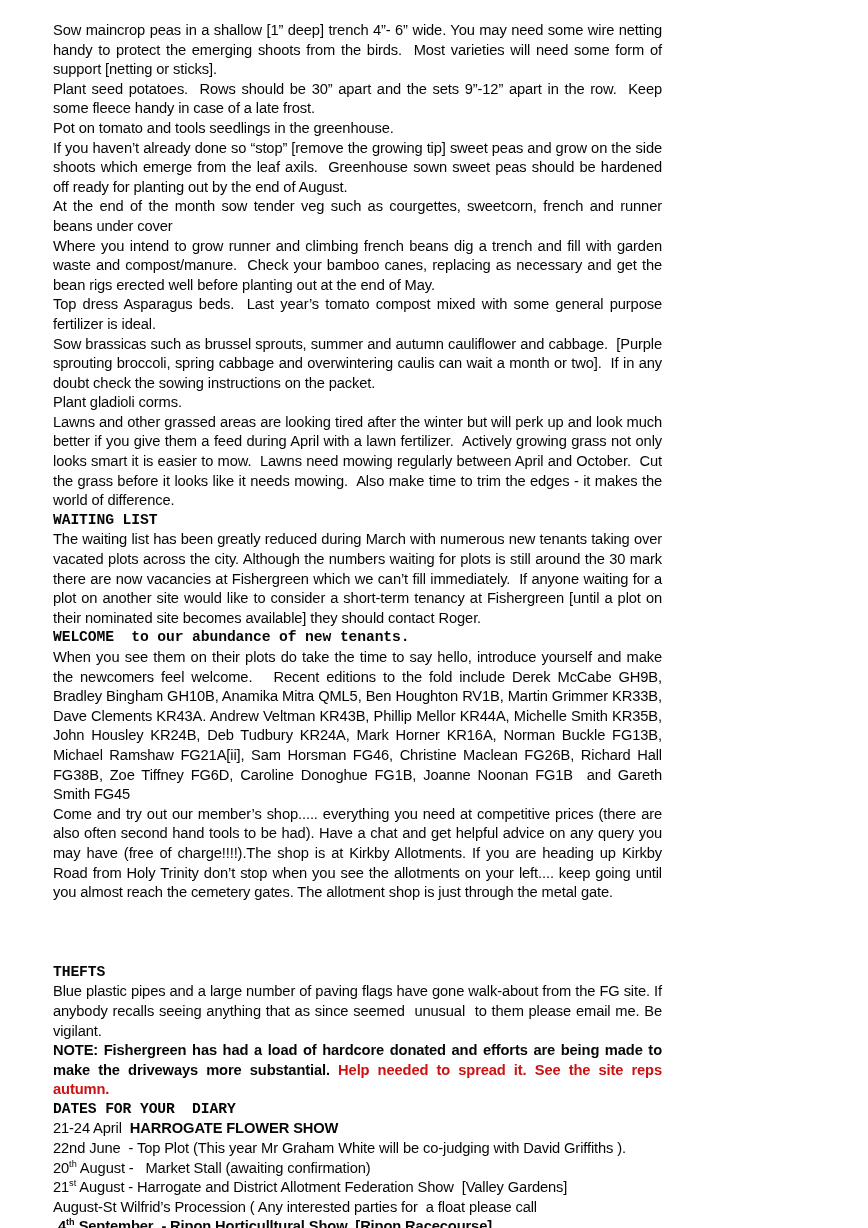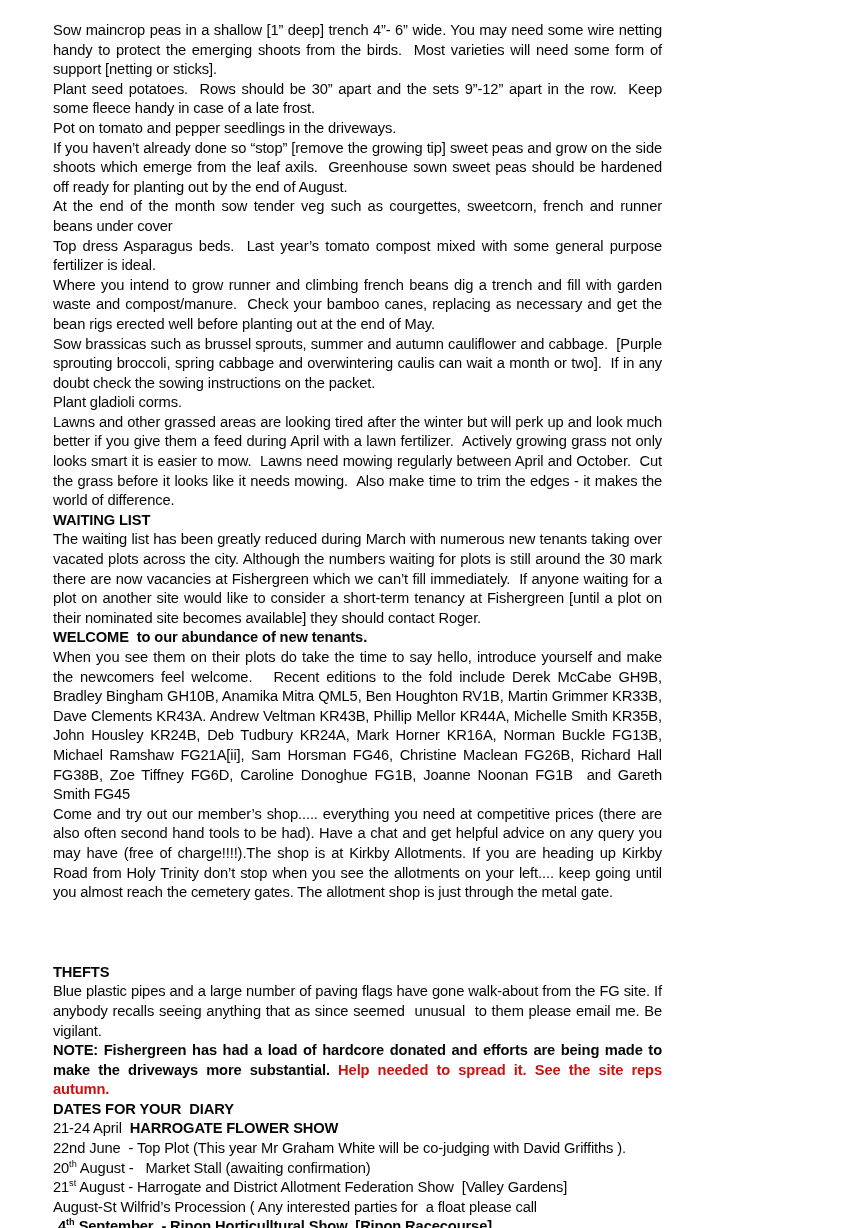--- a/index.html
+++ b/index.html
@@ -21,21 +21,21 @@
   .para {
     margin: 0;
     text-align: justify;
     white-space: pre-wrap;
   }
   .line {
     margin: 0;
     text-align: left;
     white-space: pre-wrap;
   }
-  .heading { font-weight: bold; }
+  .heading { font-weight: bold; font-family: Liberation Mono, monospace; }
   .b { font-weight: bold; }
   .i { }
   .red { color: #cc1111; }
   .indent { padding-left: 5px; font-weight: bold; }
   sup {
     font-size: 0.62em;
     vertical-align: super;
     line-height: 0;
     letter-spacing: 0;
   }
@@ -69,25 +69,25 @@
     color: #0a0a0a;
   }
 </style>
 </head>
 <body>
 
 <div class="doc">
 
   <p class="para">Sow maincrop peas in a shallow [1” deep] trench 4”- 6” wide. You may need some wire netting handy to protect the emerging shoots from the birds.  Most varieties will need some form of support [netting or sticks].</p>
   <p class="para">Plant seed potatoes.  Rows should be 30” apart and the sets 9”-12” apart in the row.  Keep some fleece handy in case of a late frost.</p>
-  <p class="para">Pot on tomato and pepper seedlings in the driveways.</p>
+  <p class="para">Pot on tomato and tools seedlings in the greenhouse.</p>
   <p class="para">If you haven’t already done so “stop” [remove the growing tip] sweet peas and grow on the side shoots which emerge from the leaf axils.  Greenhouse sown sweet peas should be hardened off ready for planting out by the end of August.</p>
   <p class="para">At the end of the month sow tender veg such as courgettes, sweetcorn, french and runner beans under cover</p>
+  <p class="para">Where you intend to grow runner and climbing french beans dig a trench and fill with garden waste and compost/manure.  Check your bamboo canes, replacing as necessary and get the bean rigs erected well before planting out at the end of May.</p>
   <p class="para">Top dress Asparagus beds.  Last year’s tomato compost mixed with some general purpose fertilizer is ideal.</p>
-  <p class="para">Where you intend to grow runner and climbing french beans dig a trench and fill with garden waste and compost/manure.  Check your bamboo canes, replacing as necessary and get the bean rigs erected well before planting out at the end of May.</p>
   <p class="para">Sow brassicas such as brussel sprouts, summer and autumn cauliflower and cabbage.  [Purple sprouting broccoli, spring cabbage and overwintering caulis can wait a month or two].  If in any doubt check the sowing instructions on the packet.</p>
   <p class="para">Plant gladioli corms.</p>
   <p class="para">Lawns and other grassed areas are looking tired after the winter but will perk up and look much better if you give them a feed during April with a lawn fertilizer.  Actively growing grass not only looks smart it is easier to mow.  Lawns need mowing regularly between April and October.  Cut the grass before it looks like it needs mowing.  Also make time to trim the edges - it makes the world of difference.</p>
 
   <p class="line heading">WAITING LIST</p>
   <p class="para">The waiting list has been greatly reduced during March with numerous new tenants taking over vacated plots across the city. Although the numbers waiting for plots is still around the 30 mark there are now vacancies at Fishergreen which we can’t fill immediately.  If anyone waiting for a plot on another site would like to consider a short-term tenancy at Fishergreen [until a plot on their nominated site becomes available] they should contact Roger.</p>
 
   <p class="line heading">WELCOME  to our abundance of new tenants.</p>
   <p class="para">When you see them on their plots do take the time to say hello, introduce yourself and make the newcomers feel welcome.   Recent editions to the fold include Derek McCabe GH9B, Bradley Bingham GH10B, Anamika Mitra QML5, Ben Houghton RV1B, Martin Grimmer KR33B, Dave Clements KR43A. Andrew Veltman KR43B, Phillip Mellor KR44A, Michelle Smith KR35B, John Housley KR24B, Deb Tudbury KR24A, Mark Horner KR16A, Norman Buckle FG13B, Michael Ramshaw FG21A[ii], Sam Horsman FG46, Christine Maclean FG26B, Richard Hall FG38B, Zoe Tiffney FG6D, Caroline Donoghue FG1B, Joanne Noonan FG1B  and Gareth Smith FG45</p>
 

